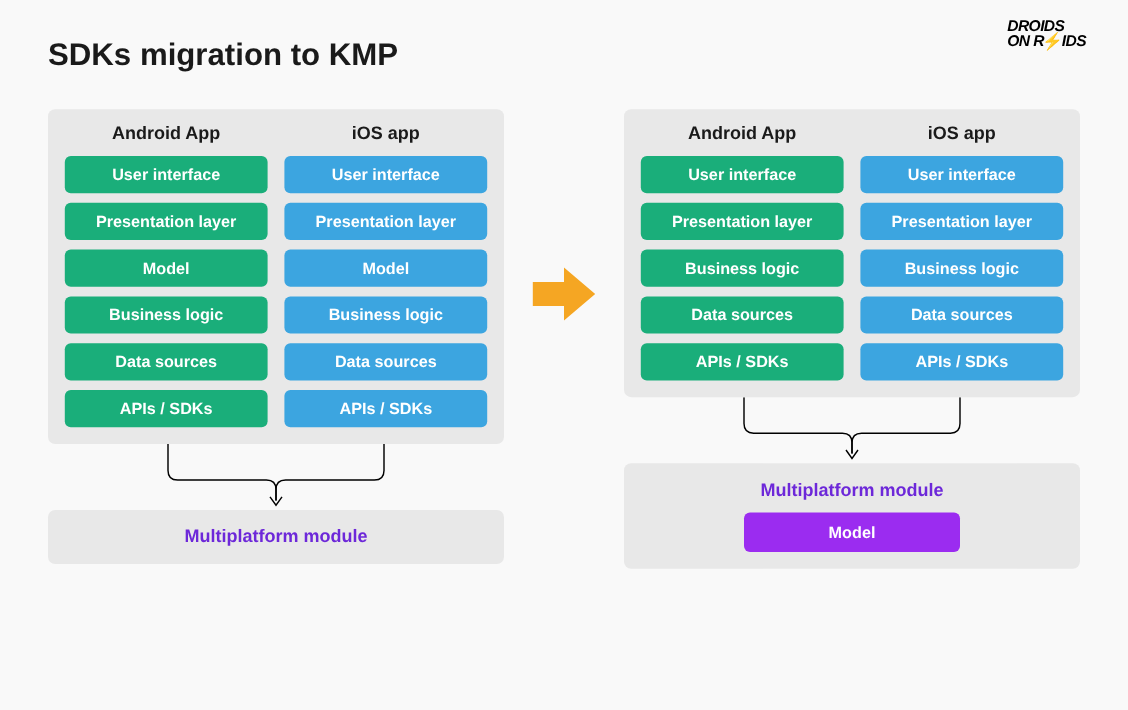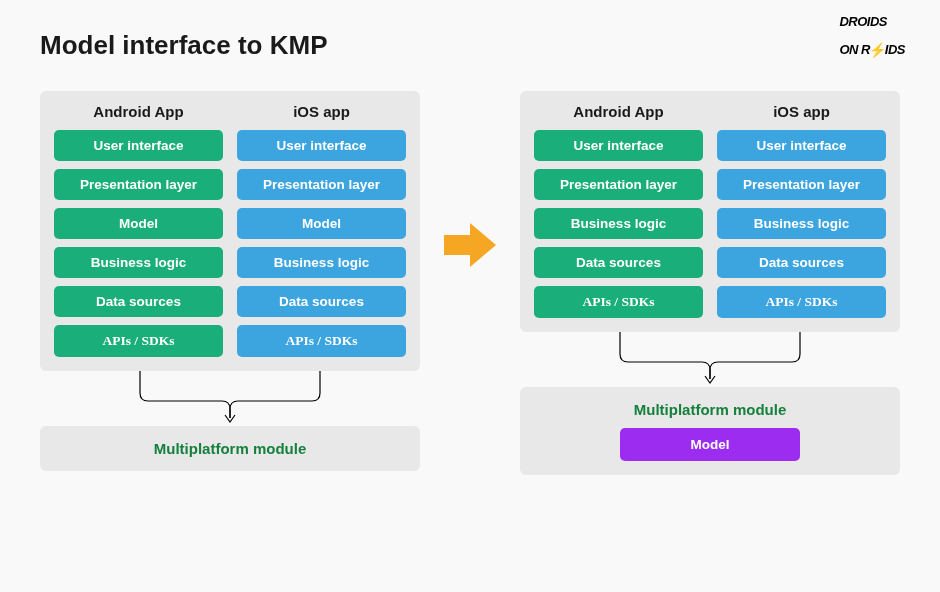--- a/index.html
+++ b/index.html
@@ -22,21 +22,21 @@
       top: 16px;
       right: 35px;
       font-weight: 900;
       font-style: italic;
       font-size: 13px;
       line-height: 0.95;
       text-align: left;
       letter-spacing: -0.5px;
     }
     .logo .line1 { display: block; }
-    .logo .line2 { display: block; margin-top: 16px; }
+    .logo .line2 { display: block; }
     .bolt {
       display: inline-block;
       color: #f5a623;
       font-style: normal;
       font-size: 14px;
       vertical-align: middle;
       margin: 0 -1px;
     }
     .content {
       display: flex;
@@ -73,21 +73,21 @@
     }
     .layer {
       border-radius: 5px;
       color: #fff;
       text-align: center;
       font-size: 13.5px;
       font-weight: 600;
       padding: 8px 6px;
       margin-bottom: 8px;
     }
-    .layer:last-child { margin-bottom: 0; font-family: Liberation Serif, serif; }
+    .layer:last-child { margin-bottom: 0; }
     .green { background: #1aae7a; }
     .blue { background: #3ca5e0; }
     .connector {
       position: relative;
       height: 55px;
       width: 100%;
     }
     .connector svg {
       width: 100%;
       height: 100%;
@@ -96,21 +96,21 @@
     .module-panel {
       background: #e8e8e8;
       border-radius: 6px;
       padding: 14px 14px;
       width: 100%;
       text-align: center;
     }
     .module-title {
       font-weight: 700;
       font-size: 15px;
-      color: #15803d;
+      color: #6d28d9;
       margin-bottom: 0;
     }
     .module-panel.with-model .module-title {
       margin-bottom: 10px;
     }
     .module-model {
       background: #9b2cf0;
       color: #fff;
       border-radius: 5px;
       font-size: 13.5px;
@@ -127,21 +127,21 @@
       flex: 0 0 60px;
     }
     .arrow-center svg {
       width: 56px;
       height: 48px;
     }
   </style>
 </head>
 <body>
 
-<div class="title">Model interface to KMP</div>
+<div class="title">SDKs migration to KMP</div>
 
 <div class="logo">
   <span class="line1">DROIDS</span>
   <span class="line2">
     <span>ON R</span><span class="bolt">⚡</span><span>IDS</span>
   </span>
 </div>
 
 <div class="content">
 

